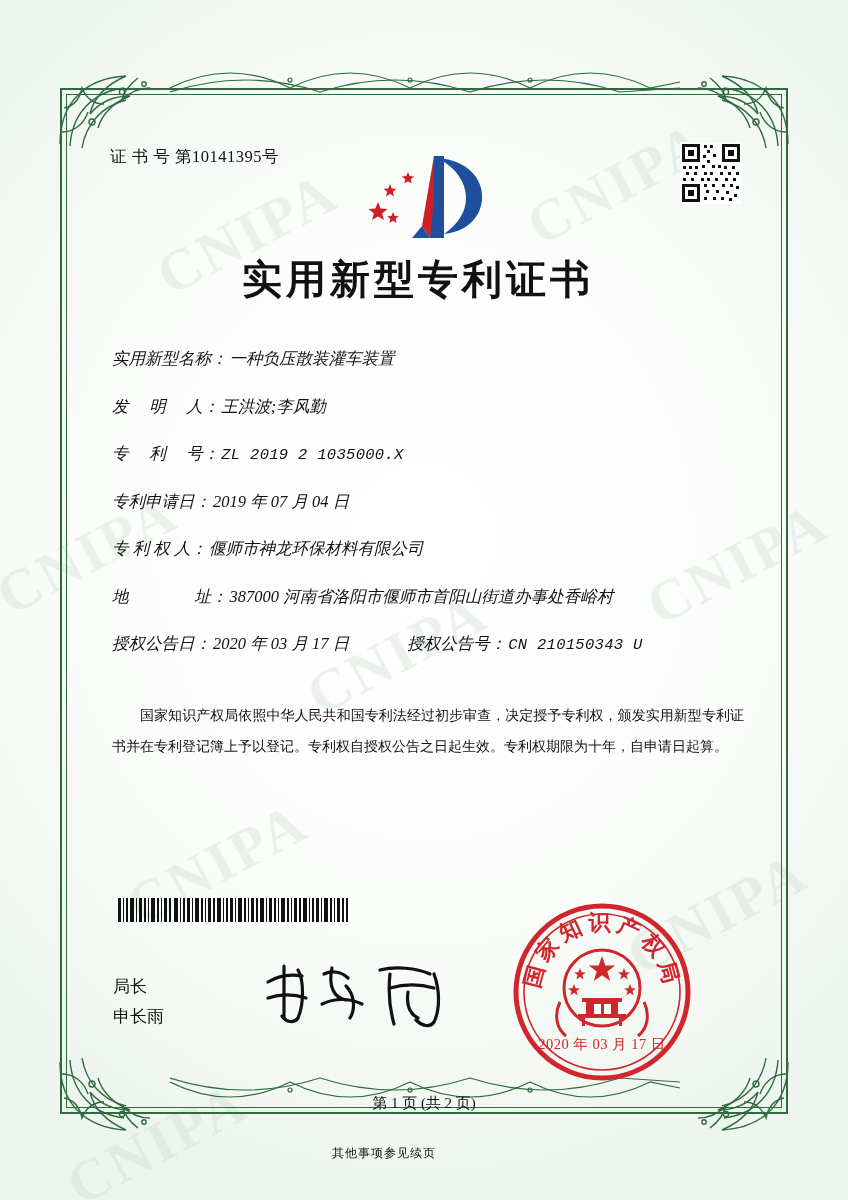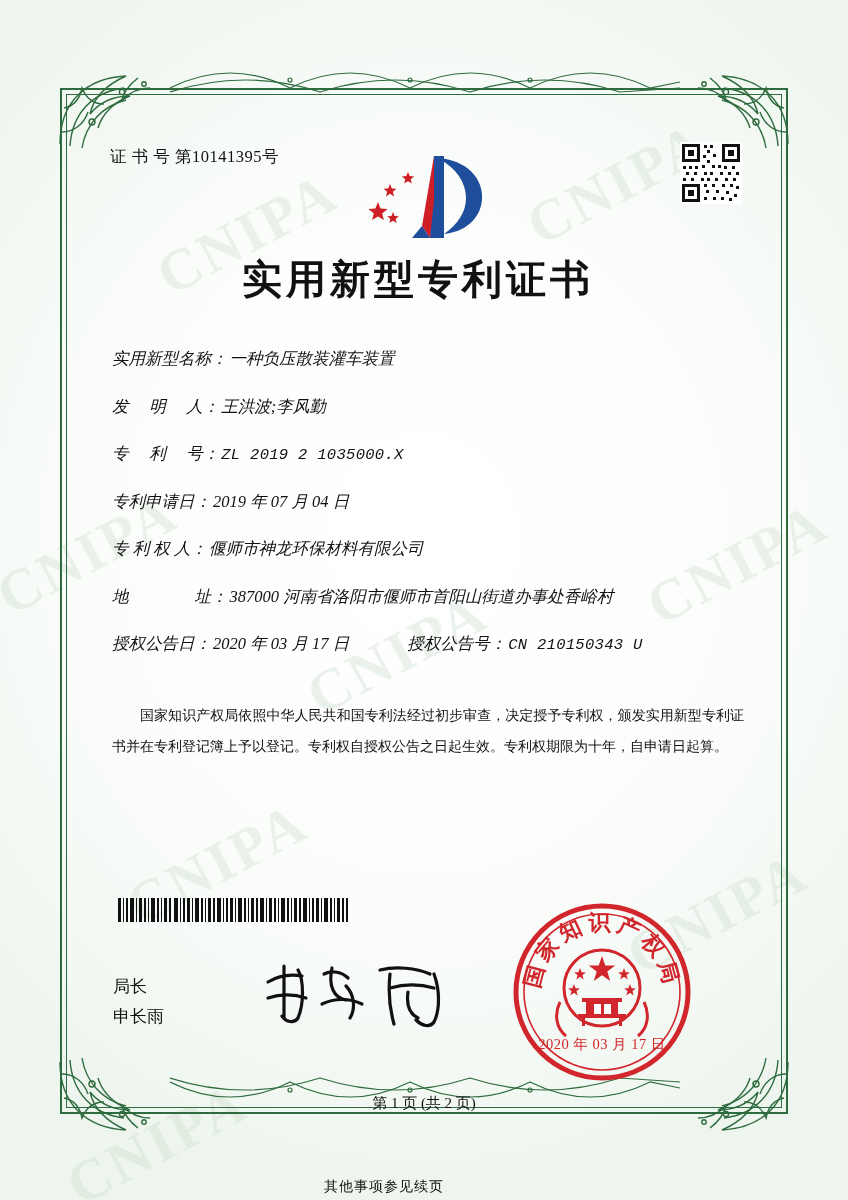--- a/index.html
+++ b/index.html
@@ -193,24 +193,24 @@
   .page-num {
     position: absolute;
     left: 0; top: 1094px;
     width: 848px;
     text-align: center;
     font-size: 15px;
     color: #111;
   }
   .footnote {
     position: absolute;
-    left: 0; top: 1178px;
+    left: 0; top: 1145px;
     width: 768px;
     text-align: center;
-    font-size: 14px;
+    font-size: 12px;
     color: #111;
     letter-spacing: 1px;
   }
 </style>
 </head>
 <body>
 
 <div id="page">
 
   <div id="watermark-layer">

